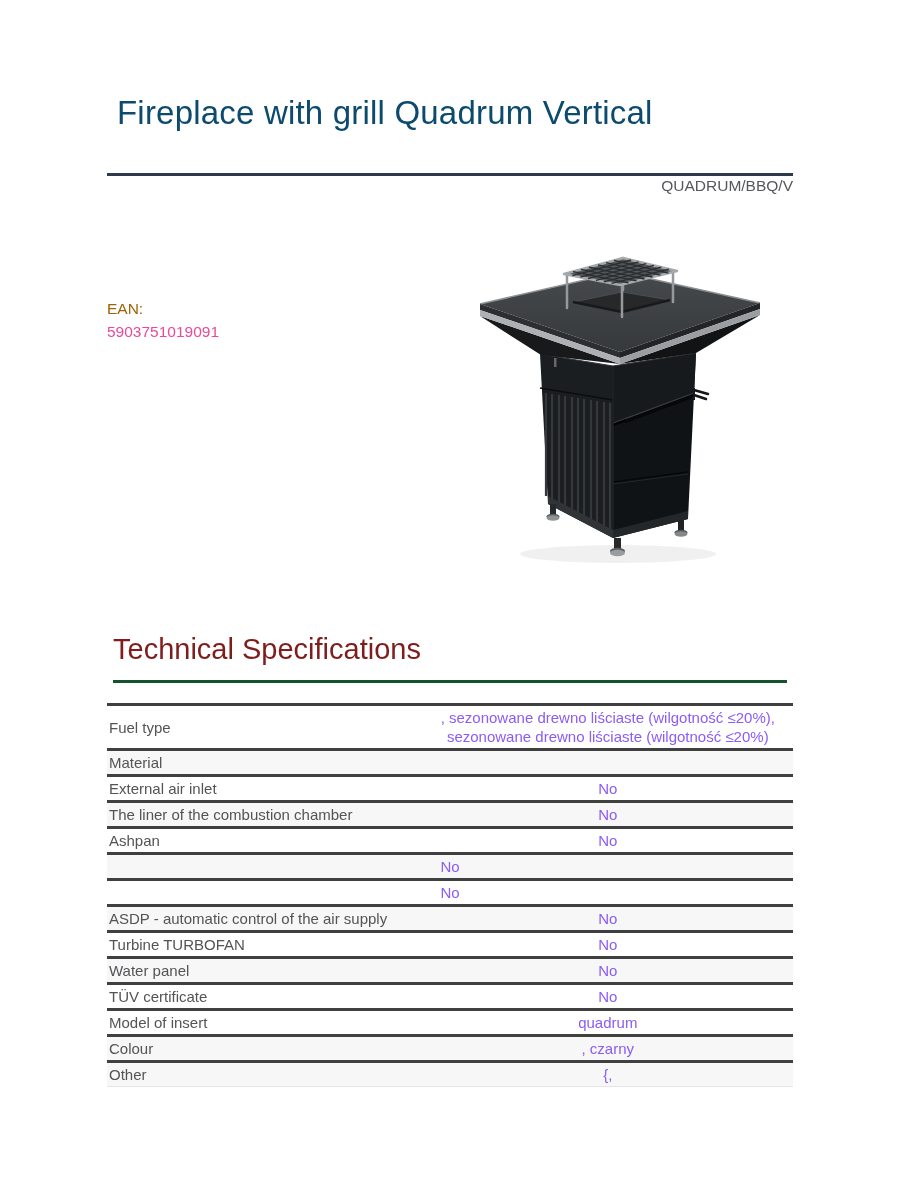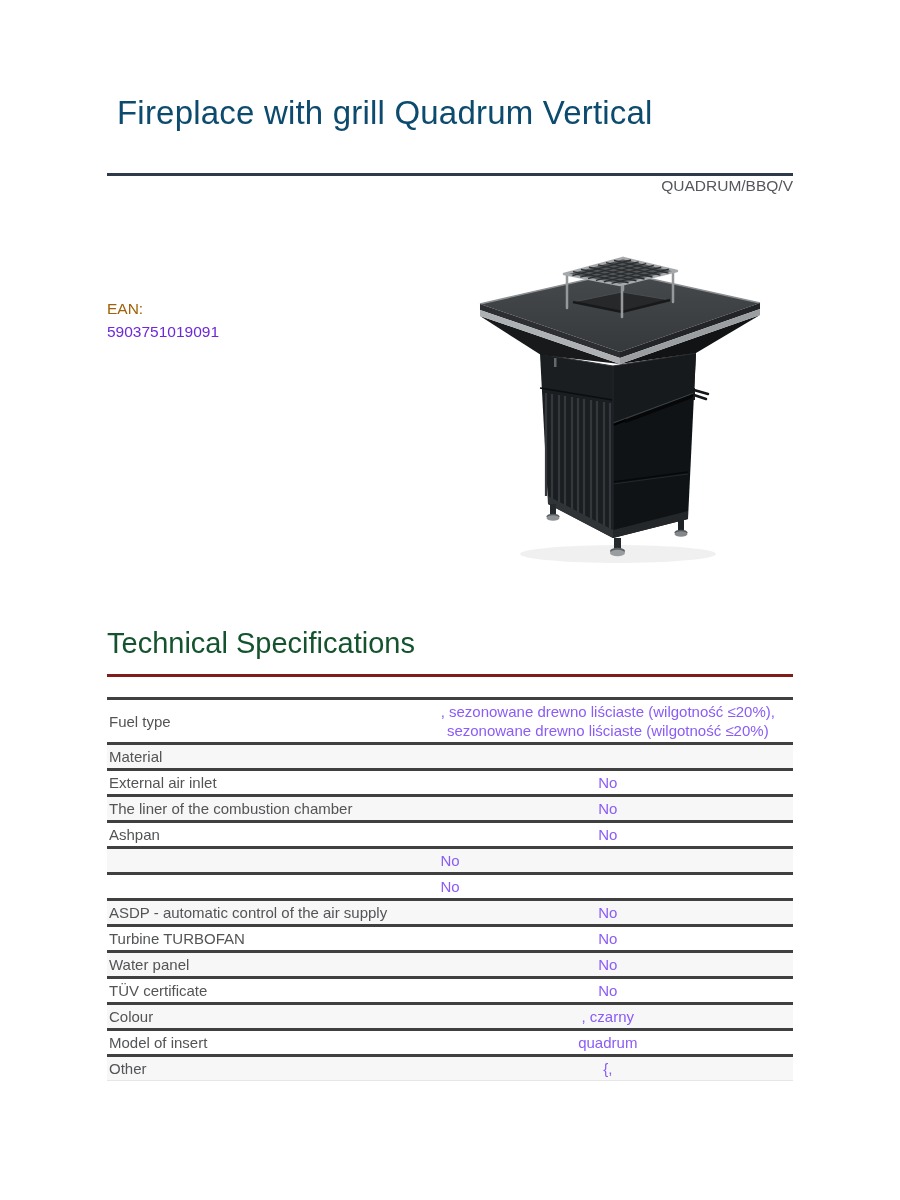--- a/index.html
+++ b/index.html
@@ -41,43 +41,43 @@
     background: #2E3A4B;
   }
   .ean-block {
     position: absolute;
     left: 107px;
     top: 297px;
     font-size: 15.5px;
     line-height: 23px;
   }
   .ean-label { color: #a16207; }
-  .ean-value { color: #6d28d9; text-align: center; }
+  .ean-value { color: #ec4899; text-align: center; }
   .figure {
     position: absolute;
     left: 450px;
     top: 232px;
     width: 340px;
     height: 335px;
   }
   .figure svg { display: block; width: 100%; height: 100%; }
   .specs {
     position: absolute;
     left: 107px;
     top: 626px;
     width: 686px;
   }
   .specs-heading {
-    margin: 0;
+    margin: 6px;
     font-size: 29px;
     line-height: 34px;
     font-weight: 400;
-    color: #14532d;
+    color: #7f1d1d;
     padding-bottom: 14px;
-    border-bottom: 3px solid #7f1d1d;
+    border-bottom: 3px solid #14532d;
   }
   .spec-table {
     margin-top: 20px;
     border-bottom: 1px solid #E6E6E6;
     font-size: 15px;
   }
   .spec-row {
     display: flex;
     align-items: center;
     border-top: 3px solid #404040;
@@ -250,28 +250,28 @@
           <div class="spec-value">No</div>
         </div>
         <div class="spec-row striped">
           <div class="spec-label">Water panel</div>
           <div class="spec-value">No</div>
         </div>
         <div class="spec-row">
           <div class="spec-label">TÜV certificate</div>
           <div class="spec-value">No</div>
         </div>
+        <div class="spec-row">
+          <div class="spec-label">Model of insert</div>
+          <div class="spec-value">quadrum</div>
+        </div>
         <div class="spec-row striped">
           <div class="spec-label">Colour</div>
           <div class="spec-value">, czarny</div>
         </div>
-        <div class="spec-row">
-          <div class="spec-label">Model of insert</div>
-          <div class="spec-value">quadrum</div>
-        </div>
         <div class="spec-row striped">
           <div class="spec-label">Other</div>
           <div class="spec-value">{,</div>
         </div>
       </div>
   </div>
 
 </div>
 
 </body></html>

